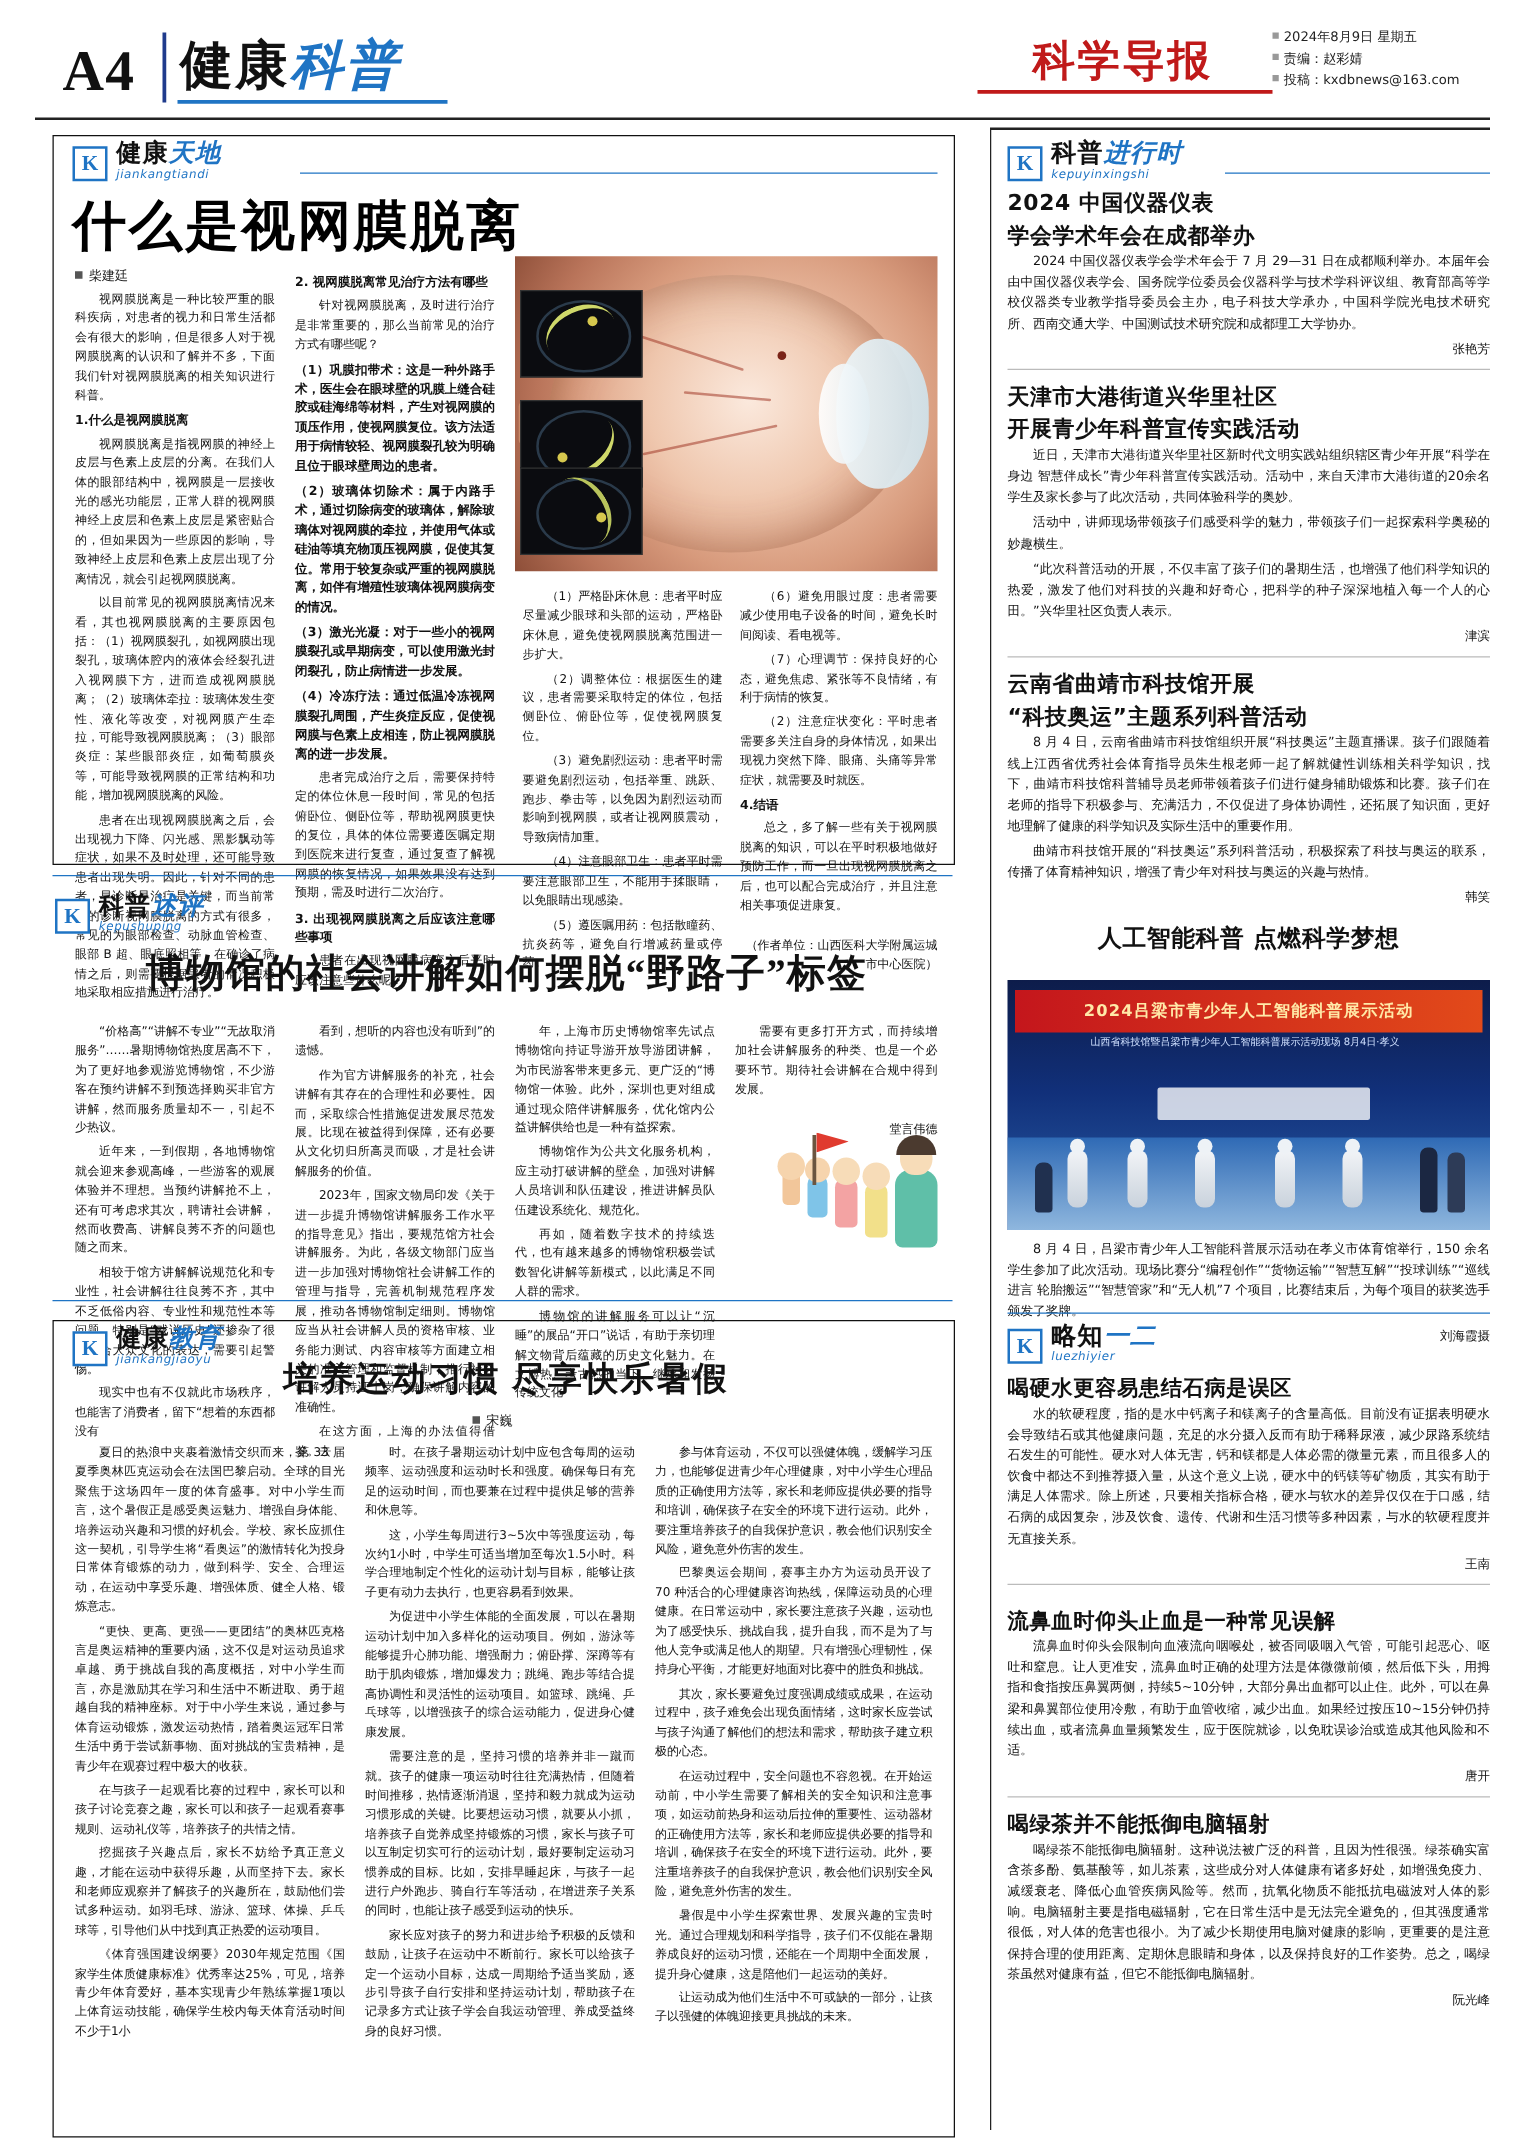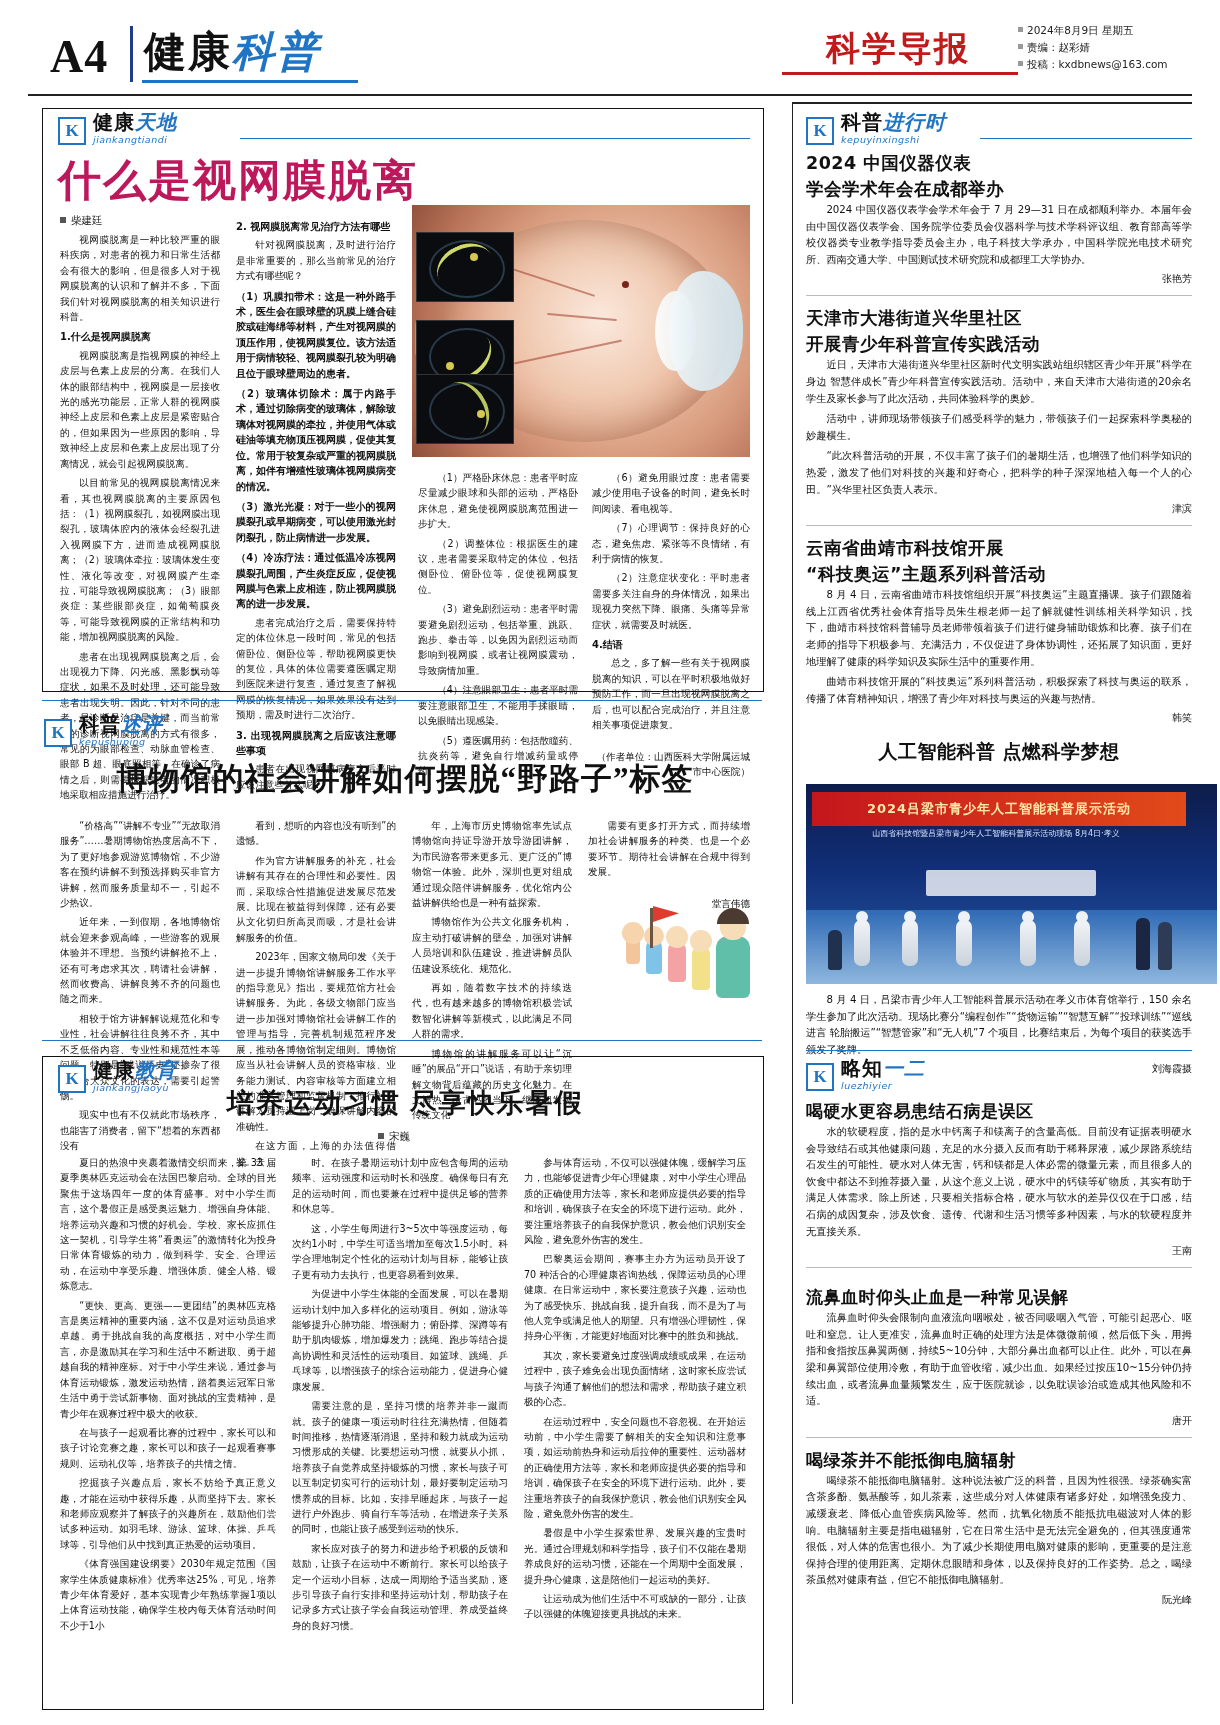--- a/index.html
+++ b/index.html
@@ -59,21 +59,21 @@
   .sec-cn{font-size:20px;font-weight:bold;color:#111;letter-spacing:1px;line-height:20px;}
   .sec-cn .it{color:#1f74c4;font-style:italic;}
   .sec-py{font-size:9.5px;color:#1f74c4;font-style:italic;letter-spacing:.5px;margin-top:2px;}
   .sec-line{position:absolute;height:1px;background:#1f74c4;}
 
   
   .art1-box{position:absolute;left:42px;top:108px;width:720px;height:582px;border:1px solid #111;}
   .art1-title{
     position:absolute;left:58px;top:152px;width:450px;
     font-family:"DejaVu Sans","Liberation Sans",sans-serif;
-    font-size:43px;font-weight:bold;letter-spacing:2px;color:#be185d;
+    font-size:43px;font-weight:bold;letter-spacing:2px;color:#000000;
   }
   .byline{font-size:10.5px;color:#222;}
   .byline::before{content:"";display:inline-block;width:6px;height:6px;background:#555;margin-right:5px;vertical-align:1px;}
 
   
   .eye-img{
     position:absolute;left:412px;top:205px;width:338px;height:252px;
     background:
       radial-gradient(circle at 62% 48%, #f6d9c6 0%, #e8b79c 34%, #d79a7c 55%, #b9745a 78%, #8d4e38 100%);
     overflow:hidden;
@@ -139,21 +139,20 @@
   .r-body{font-size:10.2px;line-height:16.6px;text-align:justify;color:#111;}
   .r-body p{margin:0 0 4px 0;text-indent:2em;}
   .r-sig{text-align:right;font-size:10px;margin-top:2px;}
   .r-rule{height:1px;background:#bbb;margin:9px 0 9px 0;}
 
   
   .ai-photo{
     position:absolute;left:806px;top:784px;width:386px;height:200px;
     background:linear-gradient(180deg,#0d1c4a 0%,#11307a 45%,#2a5fa8 100%);
     overflow:hidden;
-    padding-left:25px;
   }
   .ai-banner{
     position:absolute;left:6px;top:8px;width:374px;height:34px;
     background:linear-gradient(90deg,#c4161c,#e24a1a);
     color:#ffe9a8;font-size:13px;font-weight:bold;letter-spacing:1px;
     display:flex;align-items:center;justify-content:center;text-align:center;
   }
   .ai-sub{position:absolute;left:40px;top:44px;width:300px;text-align:center;color:#cfe0ff;font-size:8px;line-height:11px;}
   .ai-floor{position:absolute;left:0;bottom:0;width:100%;height:74px;background:linear-gradient(180deg,#2f6ab5,#8fb7de);}
   .robot{position:absolute;bottom:18px;width:16px;height:46px;background:linear-gradient(180deg,#f2f4f7,#c9d2dc);border-radius:7px;}

